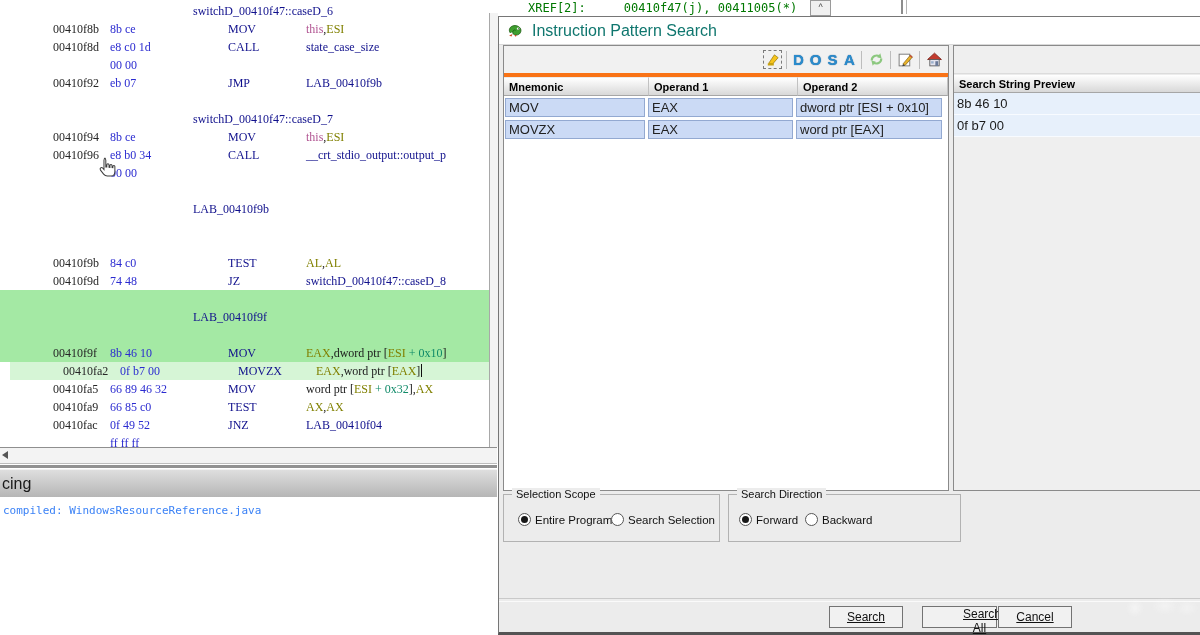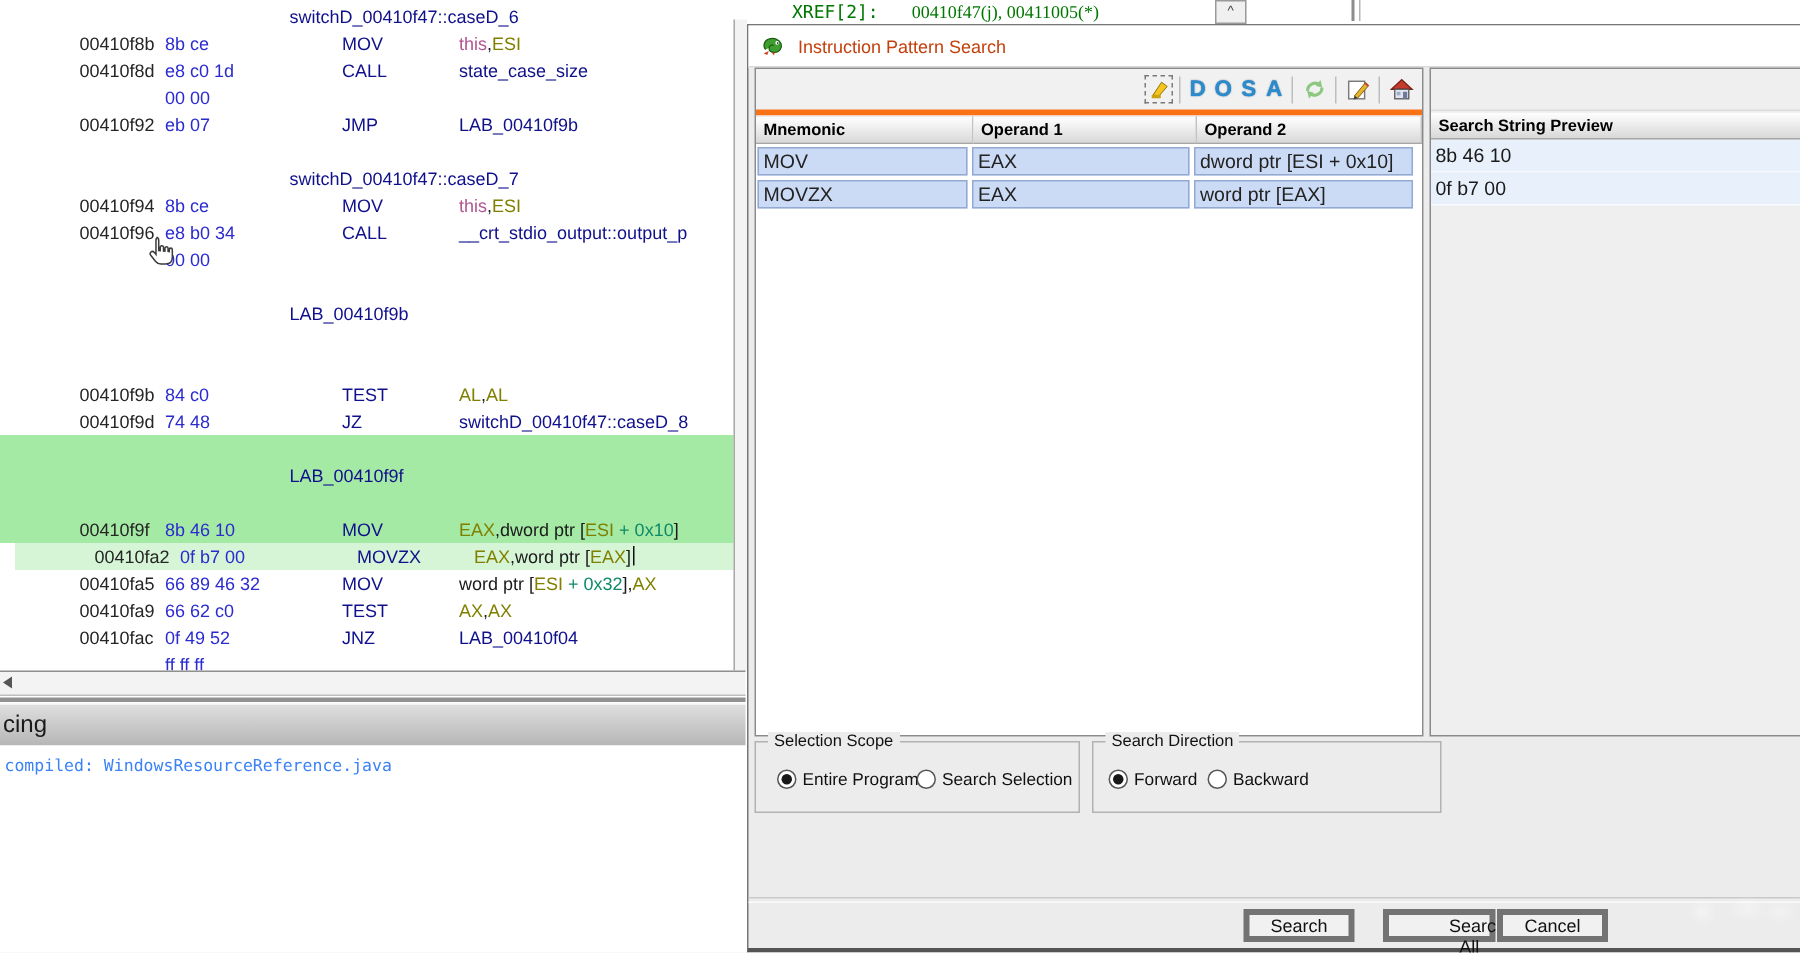--- a/index.html
+++ b/index.html
@@ -4,28 +4,28 @@
 <style>
   html,body{margin:0;padding:0;}
   body{width:1200px;height:635px;overflow:hidden;background:#fff;
        font-family:"Liberation Sans",sans-serif;position:relative;}
   .screen{position:absolute;inset:0;width:1200px;height:635px;overflow:hidden;}
 
   
   .top-strip{position:absolute;left:0;top:0;width:1200px;height:16px;background:#fff;z-index:1;}
   .xref{position:absolute;left:528px;top:1px;font-family:"DejaVu Sans Mono",monospace;
         font-size:12px;color:var(--c-xref);white-space:pre;}
-  .xref .xref-refs{margin-left:22px;font-family:Liberation Serif, serif;}
+  .xref .xref-refs{margin-left:38px;}
   .scroll-up{position:absolute;left:810px;top:0;width:19px;height:14px;background:#f0f0f0;
         border:1px solid #9a9a9a;font-size:9px;line-height:12px;text-align:center;color:#444;}
   .divider-a{position:absolute;left:901px;top:0;width:2px;height:14px;background:#8d8d8d;}
   .divider-b{position:absolute;left:906px;top:0;width:1px;height:14px;background:#b5b5b5;}
 
   .listing{position:absolute;left:0;top:0;width:497px;height:447px;background:#fff;overflow:hidden;
-           font-family:Liberation Sans, sans-serif;font-size:12px;z-index:2;}
+           font-family:Liberation Serif, serif;font-size:12px;z-index:2;}
   #listing-rows{position:absolute;left:0;top:2px;width:497px;}
   .lrow{position:relative;height:18px;width:490px;white-space:pre;}
   .lrow.hl-dark{background:var(--c-hld);}
   .lrow.hl-light{background:var(--c-hll);margin-left:10px;}
   .lspan{position:absolute;top:2px;line-height:14px;}
   .pos-addr{left:53px;color:var(--c-address);}
   .pos-bytes{left:110px;color:var(--c-bytes);}
   .pos-mn{left:228px;color:var(--c-mnemonic);}
   .pos-ops{left:306px;color:#1a1a1a;}
   .pos-label{left:193px;color:var(--c-symbol);}
@@ -49,21 +49,21 @@
   .console{position:absolute;left:0;top:497px;width:497px;height:138px;background:#fff;z-index:2;}
   .console-line{position:absolute;left:3px;top:7px;font-family:"DejaVu Sans Mono",monospace;
         font-size:11px;color:#3b82f6;white-space:pre;}
 
   
   .dialog{position:absolute;left:498px;top:16px;width:704px;height:615px;background:#ececec;
         border:1px solid #767676;border-bottom:3px solid #545454;box-sizing:content-box;z-index:10;}
   .titlebar{position:absolute;left:0;top:0;width:100%;height:27px;background:#fff;
         display:flex;align-items:center;border-bottom:1px solid #d9d9d9;}
   .titlebar svg{margin-left:8px;}
-  .title{margin-left:8px;font-size:12px;color:#c2410c;}
+  .title{margin-left:8px;font-size:16px;color:#0f766e;}
 
   .left-panel{position:absolute;left:4px;top:28px;width:446px;height:446px;background:#fff;
         border:1px solid #8a8a8a;box-sizing:border-box;overflow:hidden;}
   .toolbar{height:27px;background:#f1f1f1;border-bottom:4px solid #f97316;
         display:flex;align-items:center;justify-content:flex-end;padding-right:3px;}
   .tbtn{width:22px;height:22px;display:flex;align-items:center;justify-content:center;}
   .tsep{width:1px;height:18px;background:#bdbdbd;margin:0 3px;}
   .tb-letter{width:17px;height:22px;display:inline-flex;align-items:center;justify-content:center;
         font-weight:bold;font-size:15px;color:#2a8ccd;text-shadow:0 0 1px #0d4d85;}
   .manual-box{width:17px;height:17px;border:1px dashed #7a7a7a;display:flex;align-items:center;justify-content:center;}
@@ -91,22 +91,22 @@
   .gtitle{position:absolute;top:-7px;left:8px;background:#ececec;padding:0 4px;font-size:11px;color:#111;}
   .radios{position:absolute;left:0;top:14px;width:100%;height:22px;}
   .radio-item{position:absolute;display:flex;align-items:center;}
   .rb{width:11px;height:11px;border:1px solid #565656;border-radius:50%;background:#fff;
         display:inline-block;box-sizing:content-box;}
   .rb.sel::after{content:"";display:block;width:7px;height:7px;margin:2px;background:#181818;border-radius:50%;}
   .rlbl{font-size:11.5px;color:#111;margin-left:4px;white-space:nowrap;}
 
   .btn-sep{position:absolute;left:0;top:581px;width:100%;height:2px;
         border-top:1px solid #c9c9c9;border-bottom:1px solid #fafafa;}
-  .btn{position:absolute;top:589px;height:22px;background:#f1f1f1;border:4px solid #737373;
-        font-family:"Liberation Sans",sans-serif;font-size:12px;color:#111;padding:0;}
+  .btn{position:absolute;top:589px;height:22px;background:#f1f1f1;border:1px solid #737373;
+        font-family:"Liberation Sans",sans-serif;font-size:12px;color:#111;padding:0;text-decoration:underline;}
   .b-search{left:330px;width:74px;}
   .b-searchall{left:423px;width:75px;padding-left:40px;}
   .b-cancel{left:499px;width:74px;}
 
   .watermark{position:absolute;right:2px;top:573px;width:80px;height:32px;opacity:.8;
         background:
           radial-gradient(9px 9px at 14px 18px, rgba(255,255,255,.55), rgba(255,255,255,0)),
           radial-gradient(13px 9px at 44px 16px, rgba(255,255,255,.45), rgba(255,255,255,0)),
           radial-gradient(11px 8px at 66px 18px, rgba(255,255,255,.40), rgba(255,255,255,0));
         filter:blur(1px);}
@@ -142,21 +142,21 @@
         <div class="lrow"></div>
         <div class="lrow"></div>
         <div class="lrow"><span class="lspan pos-addr">00410f9b</span><span class="lspan pos-bytes">84 c0</span><span class="lspan pos-mn">TEST</span><span class="lspan pos-ops"><span class="c-register">AL</span><span class="c-plain">,</span><span class="c-register">AL</span></span></div>
         <div class="lrow"><span class="lspan pos-addr">00410f9d</span><span class="lspan pos-bytes">74 48</span><span class="lspan pos-mn">JZ</span><span class="lspan pos-ops"><span class="c-symbol">switchD_00410f47::caseD_8</span></span></div>
         <div class="lrow hl-dark"></div>
         <div class="lrow hl-dark"><span class="lspan pos-label">LAB_00410f9f</span></div>
         <div class="lrow hl-dark"></div>
         <div class="lrow hl-dark"><span class="lspan pos-addr">00410f9f</span><span class="lspan pos-bytes">8b 46 10</span><span class="lspan pos-mn">MOV</span><span class="lspan pos-ops"><span class="c-register">EAX</span><span class="c-plain">,</span><span class="c-plain">dword ptr [</span><span class="c-register">ESI</span><span class="c-scalar"> + 0x10</span><span class="c-plain">]</span></span></div>
         <div class="lrow hl-light"><span class="lspan pos-addr">00410fa2</span><span class="lspan pos-bytes">0f b7 00</span><span class="lspan pos-mn">MOVZX</span><span class="lspan pos-ops"><span class="c-register">EAX</span><span class="c-plain">,</span><span class="c-plain">word ptr [</span><span class="c-register">EAX</span><span class="c-plain">]</span><span class="caret"></span></span></div>
         <div class="lrow"><span class="lspan pos-addr">00410fa5</span><span class="lspan pos-bytes">66 89 46 32</span><span class="lspan pos-mn">MOV</span><span class="lspan pos-ops"><span class="c-plain">word ptr [</span><span class="c-register">ESI</span><span class="c-scalar"> + 0x32</span><span class="c-plain">],</span><span class="c-register">AX</span></span></div>
-        <div class="lrow"><span class="lspan pos-addr">00410fa9</span><span class="lspan pos-bytes">66 62 c0</span><span class="lspan pos-mn">TEST</span><span class="lspan pos-ops"><span class="c-register">AX</span><span class="c-plain">,</span><span class="c-register">AX</span></span></div>
+        <div class="lrow"><span class="lspan pos-addr">00410fa9</span><span class="lspan pos-bytes">66 85 c0</span><span class="lspan pos-mn">TEST</span><span class="lspan pos-ops"><span class="c-register">AX</span><span class="c-plain">,</span><span class="c-register">AX</span></span></div>
         <div class="lrow"><span class="lspan pos-addr">00410fac</span><span class="lspan pos-bytes">0f 49 52</span><span class="lspan pos-mn">JNZ</span><span class="lspan pos-ops"><span class="c-symbol">LAB_00410f04</span></span></div>
         <div class="lrow"><span class="lspan pos-bytes">ff ff ff</span></div>
       </div>
   </div>
   <div class="listing-vscroll"></div>
   <div class="listing-hscroll">
     <div class="hs-left"></div>
   </div>
   <div class="splitter"></div>
   <div class="console-header">

